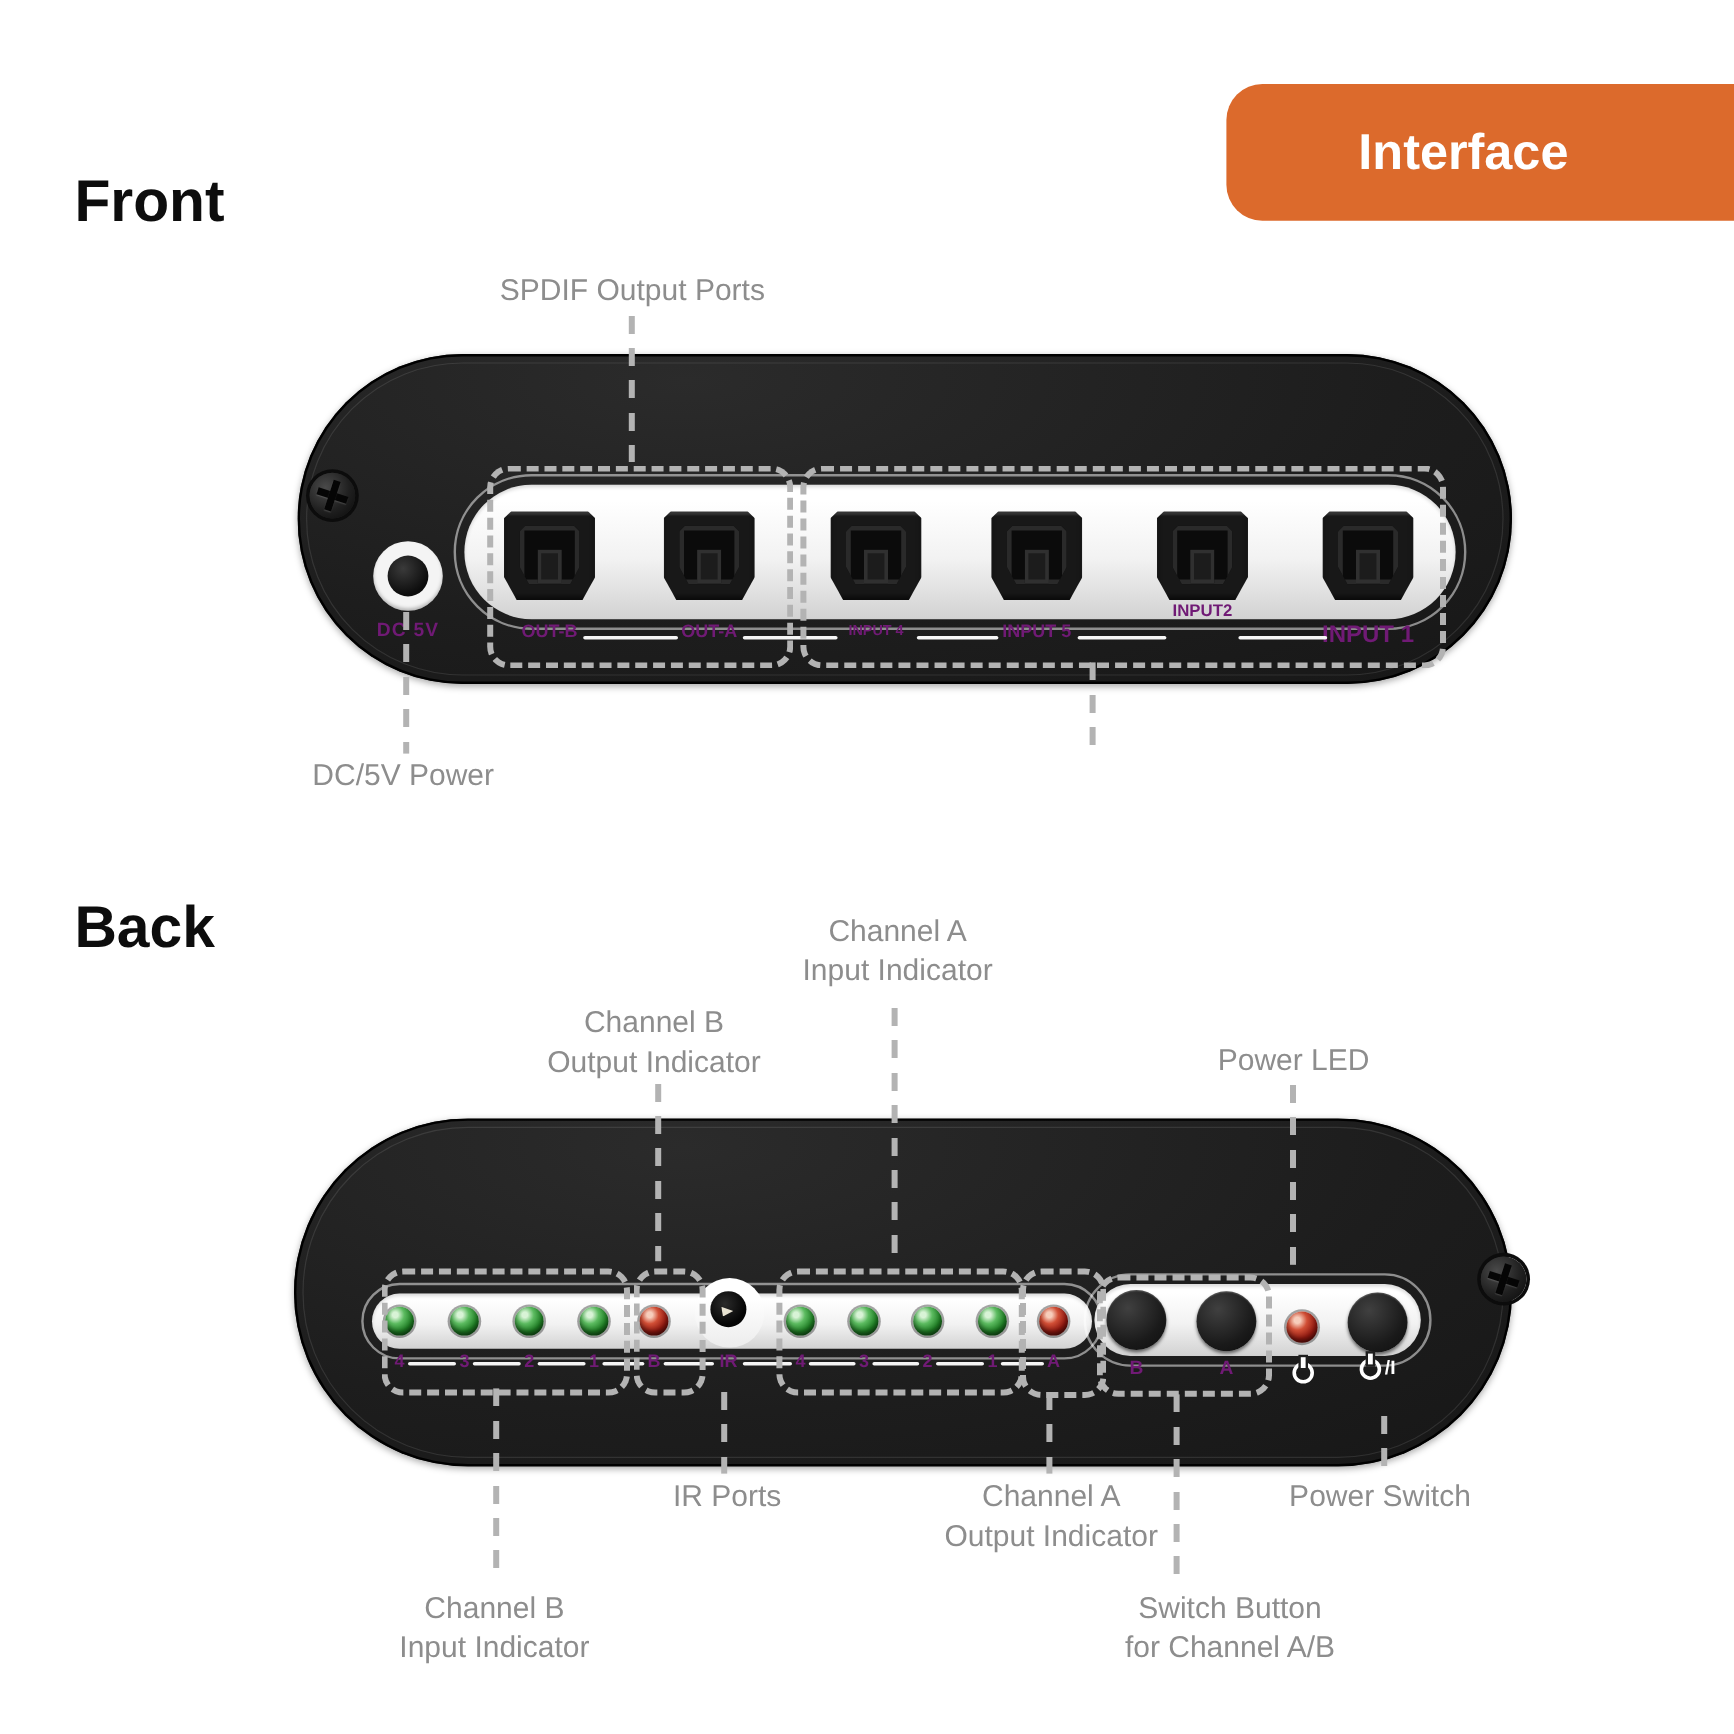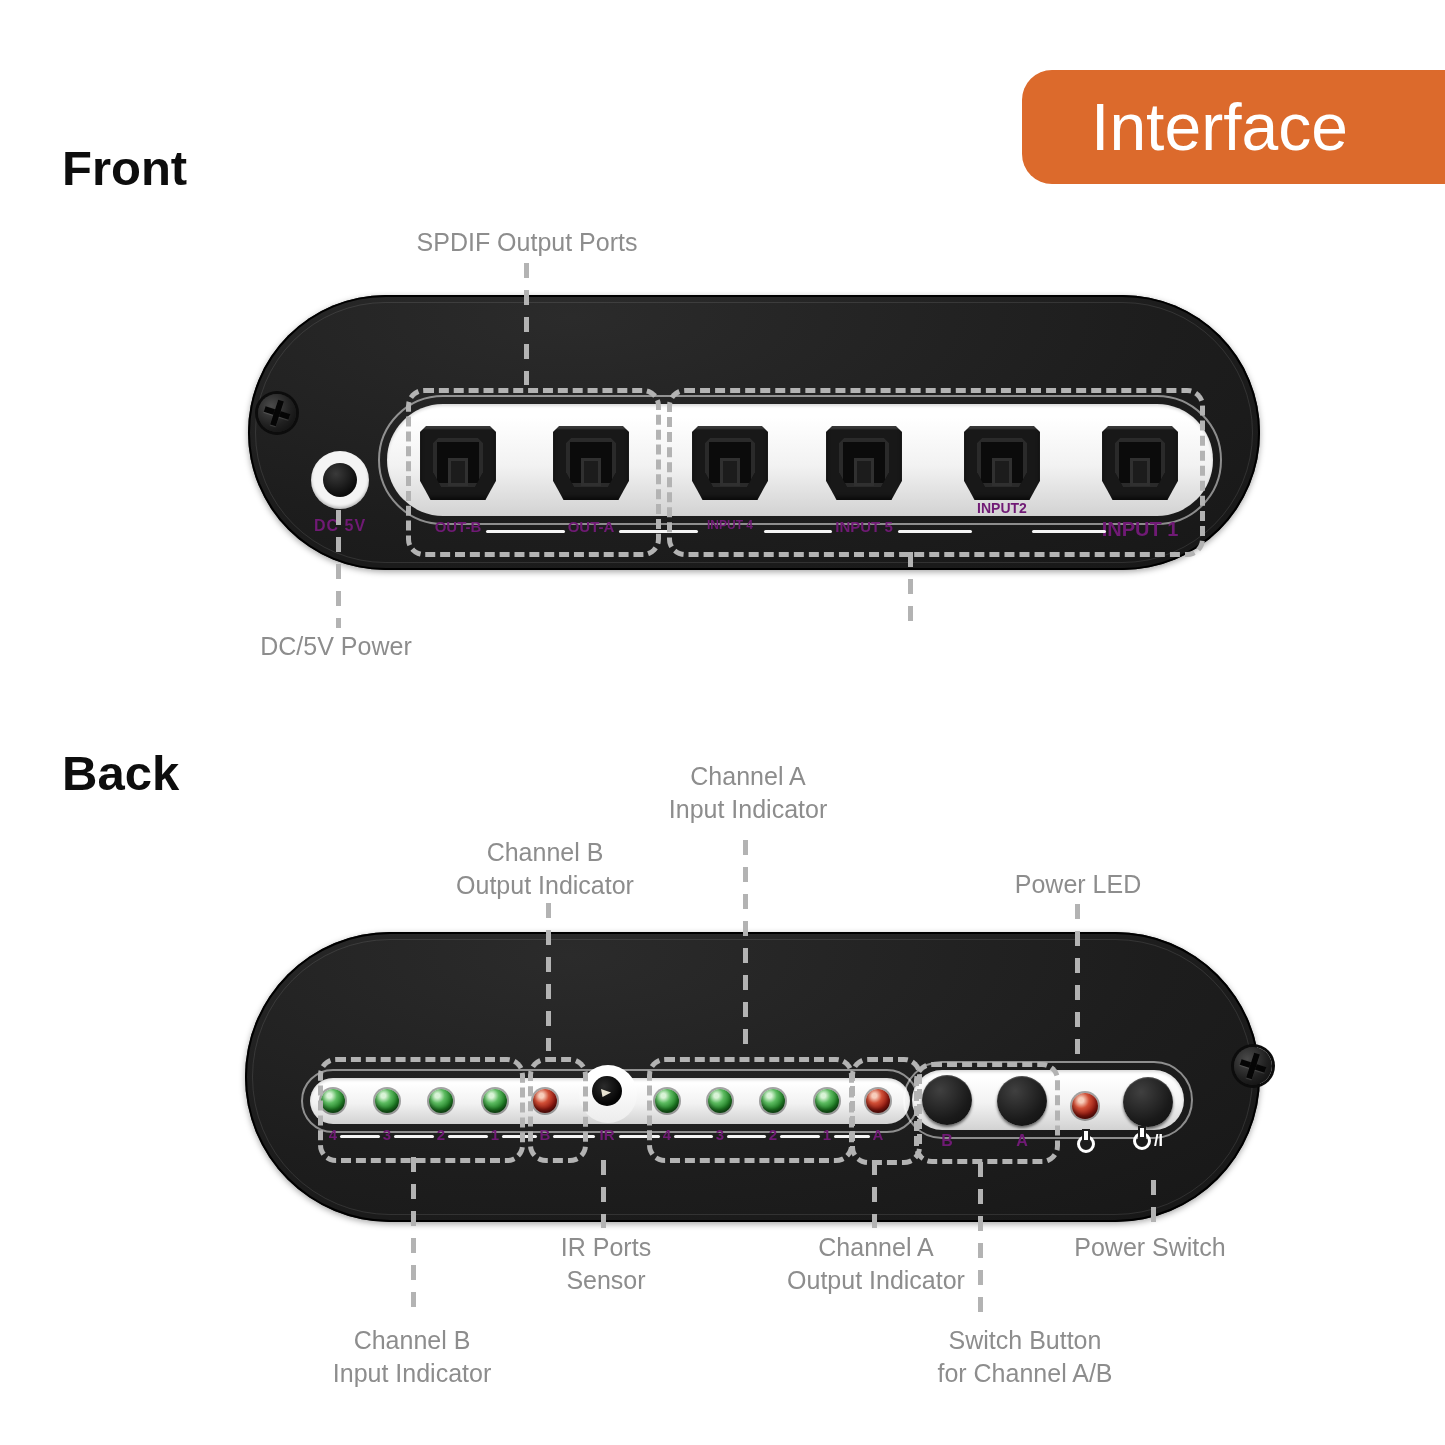--- a/index.html
+++ b/index.html
@@ -3,21 +3,21 @@
 <meta charset="utf-8">
 <style>
   html,body{margin:0;padding:0;background:#fff;}
   .canvas{position:relative;width:1445px;height:1445px;background:#ffffff;overflow:hidden;
           font-family:"Liberation Sans", sans-serif;}
   .abs{position:absolute;}
 
   
   .badge{left:1022px;top:70px;width:423px;height:114px;background:#DC6A2C;
          border-radius:30px 0 0 30px;display:flex;align-items:center;justify-content:center;z-index:4;}
-  .badge-label{color:#fff;font-size:66px;font-weight:normal;transform:translateX(-14px);}
+  .badge-label{color:#fff;font-size:42px;font-weight:bold;transform:translateX(-14px);}
   .heading{font-size:49px;font-weight:bold;color:#0d0d0d;z-index:4;}
   #heading-front{left:62px;top:140px;}
   #heading-back{left:62px;top:745px;}
 
   
   .callout{width:320px;text-align:center;color:#8D8D8D;font-size:25px;line-height:33px;z-index:5;}
 
   
   .vline{width:5px;z-index:6;
     background:repeating-linear-gradient(180deg,#B3B3B3 0px,#B3B3B3 15px,transparent 15px,transparent 27px);}
@@ -233,21 +233,20 @@
   
   <div class="abs vline" style="left:411px;top:1157px;height:160px;"></div>
   <div class="abs vline" style="left:601px;top:1160px;height:68px;"></div>
   <div class="abs vline" style="left:872px;top:1160px;height:68px;"></div>
   <div class="abs vline" style="left:978px;top:1162px;height:160px;"></div>
   <div class="abs vline" style="left:1151px;top:1180px;height:48px;"></div>
 
   
   <div class="abs callout" style="left:446px;top:1231px;">
     <div>IR Ports</div>
-    <div>Sensor</div>
   </div>
   <div class="abs callout" style="left:716px;top:1231px;">
     <div>Channel A</div>
     <div>Output Indicator</div>
   </div>
   <div class="abs callout" style="left:990px;top:1231px;">Power Switch</div>
   <div class="abs callout" style="left:252px;top:1324px;">
     <div>Channel B</div>
     <div>Input Indicator</div>
   </div>

